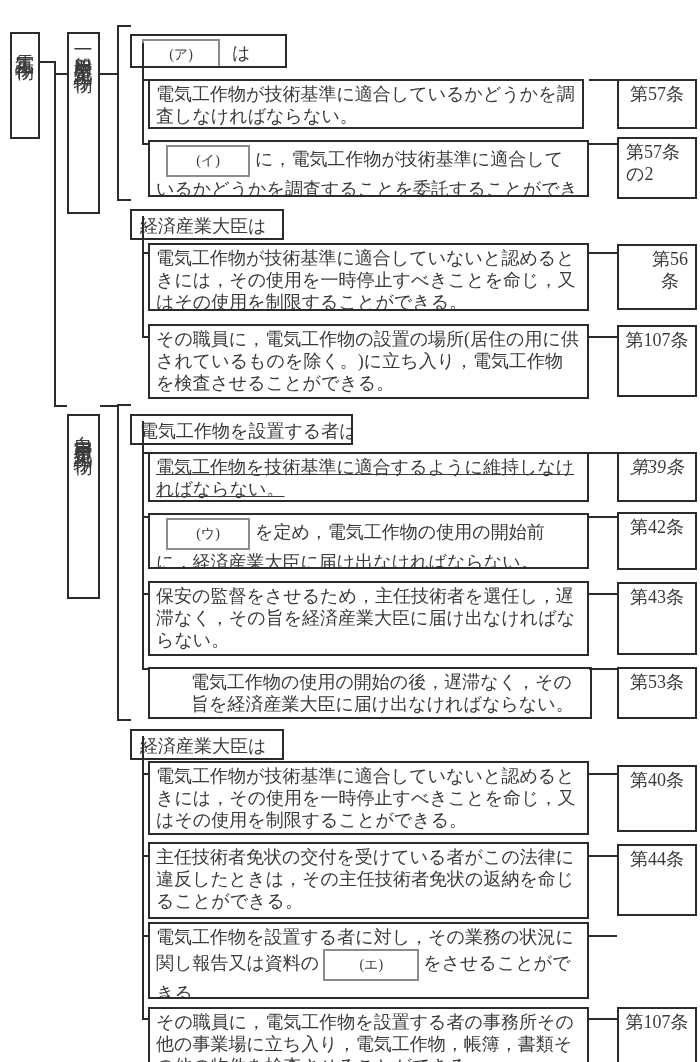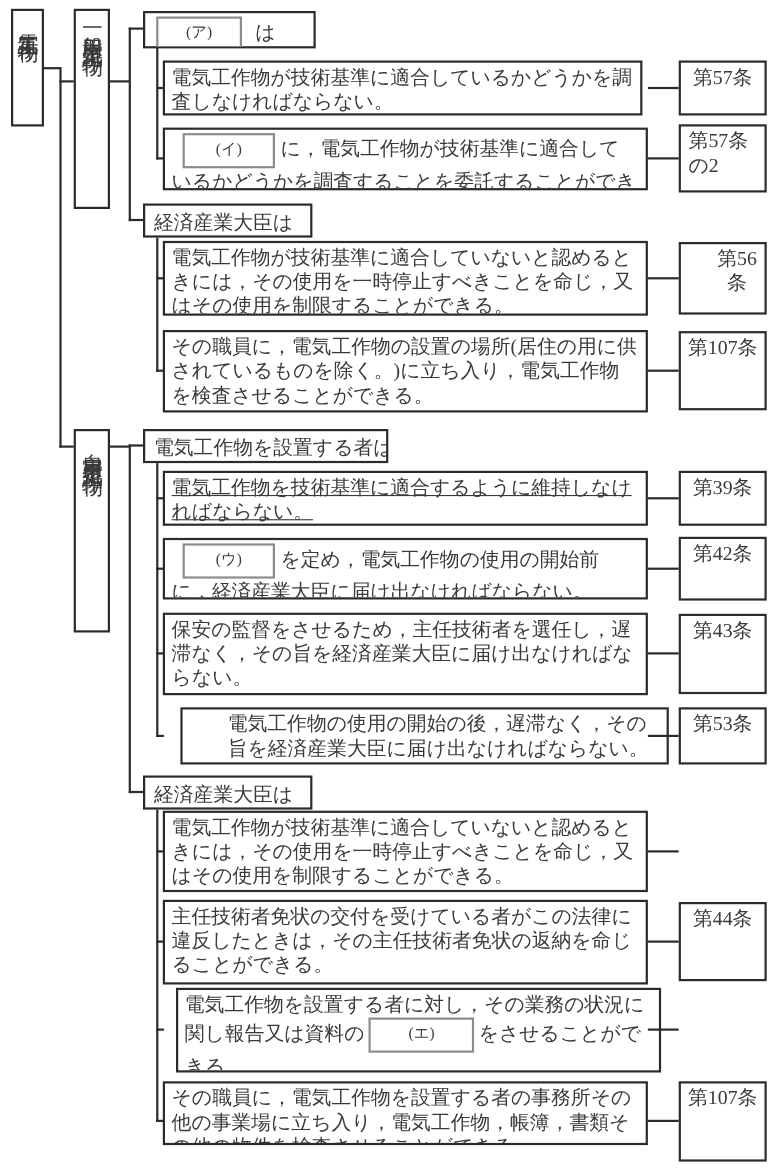--- a/index.html
+++ b/index.html
@@ -3,21 +3,21 @@
 <meta charset="utf-8">
 <style>
   html,body{margin:0;padding:0;background:#fff;}
   .stage{
     position:relative;width:700px;height:1062px;background:#fff;overflow:hidden;
     font-family:"Liberation Serif","DejaVu Serif",serif;color:#3a3a3a;
   }
   .b{
     position:absolute;box-sizing:border-box;background:#fff;
     border:2px solid #2b2b2b;font-size:18px;line-height:22px;
-    padding:2px 6px;overflow:hidden;
+    padding:2px 6px;overflow:hidden;margin-top:24px;
   }
   .hdr{padding:3px 8px;line-height:24px;white-space:nowrap;}
   .vbox{
     writing-mode:vertical-rl;text-orientation:upright;
     display:flex;align-items:center;justify-content:flex-start;
     padding:5px 0;font-size:19px;letter-spacing:3px;line-height:1;
   }
   .law{
     display:flex;align-items:flex-start;justify-content:center;text-align:center;
     white-space:pre-line;padding:2px 3px;
@@ -87,61 +87,64 @@
     <span>第107条</span>
   </div>
 
   <div class="b hdr" style="left:130px;top:390px;width:223px;height:31px;">
     <span>電気工作物を設置する者は</span>
   </div>
 
   <div class="b" style="left:148px;top:428px;width:441px;height:50px;text-decoration:underline;">
     <span>電気工作物を技術基準に適合するように維持しなければならない。</span>
   </div>
-  <div class="b law" style="left:617px;top:428px;width:80px;height:50px;">
+  <div class="b law" style="left:617px;top:428px;width:80px;height:50px;font-style:italic;">
     <span>第39条</span>
   </div>
 
   <div class="b" style="left:148px;top:489px;width:441px;height:56px;">
     <span class="blank" style="margin-left:10px;">(ウ)</span><span>を定め，電気工作物の使用の開始前に，経済産業大臣に届け出なければならない。</span>
   </div>
   <div class="b law" style="left:617px;top:488px;width:80px;height:58px;">
     <span>第42条</span>
   </div>
 
   <div class="b" style="left:148px;top:557px;width:441px;height:75px;">
     <span>保安の監督をさせるため，主任技術者を選任し，遅滞なく，その旨を経済産業大臣に届け出なければならない。</span>
   </div>
   <div class="b law" style="left:617px;top:558px;width:80px;height:73px;">
     <span>第43条</span>
   </div>
 
-  <div class="b" style="left:164px;top:643px;width:444px;height:52px;padding-left:41px;">
+  <div class="b" style="left:148px;top:643px;width:444px;height:52px;padding-left:41px;">
     <span>電気工作物の使用の開始の後，遅滞なく，その旨を経済産業大臣に届け出なければならない。</span>
   </div>
   <div class="b law" style="left:617px;top:643px;width:80px;height:52px;">
     <span>第53条</span>
   </div>
 
   <div class="b hdr" style="left:130px;top:705px;width:154px;height:31px;">
     <span>経済産業大臣は</span>
   </div>
 
   <div class="b" style="left:148px;top:737px;width:441px;height:74px;">
     <span>電気工作物が技術基準に適合していないと認めるときには，その使用を一時停止すべきことを命じ，又はその使用を制限することができる。</span>
   </div>
+  <div class="b law" style="left:617px;top:741px;width:80px;height:67px;">
+    <span>第40条</span>
+  </div>
 
   <div class="b" style="left:148px;top:818px;width:441px;height:77px;">
     <span>主任技術者免状の交付を受けている者がこの法律に違反したときは，その主任技術者免状の返納を命じることができる。</span>
   </div>
   <div class="b law" style="left:617px;top:820px;width:80px;height:72px;">
     <span>第44条</span>
   </div>
 
-  <div class="b" style="left:160px;top:898px;width:441px;height:77px;">
+  <div class="b" style="left:148px;top:898px;width:441px;height:77px;">
     <span>電気工作物を設置する者に対し，その業務の状況に関し報告又は資料の</span><span class="blank inline-blank">(エ)</span><span>をさせることができる。</span>
   </div>
 
   <div class="b" style="left:148px;top:983px;width:441px;height:58px;">
     <span>その職員に，電気工作物を設置する者の事務所その他の事業場に立ち入り，電気工作物，帳簿，書類その他の物件を検査させることができる。</span>
   </div>
   <div class="b law" style="left:617px;top:983px;width:80px;height:73px;">
     <span>第107条</span>
   </div>
 

